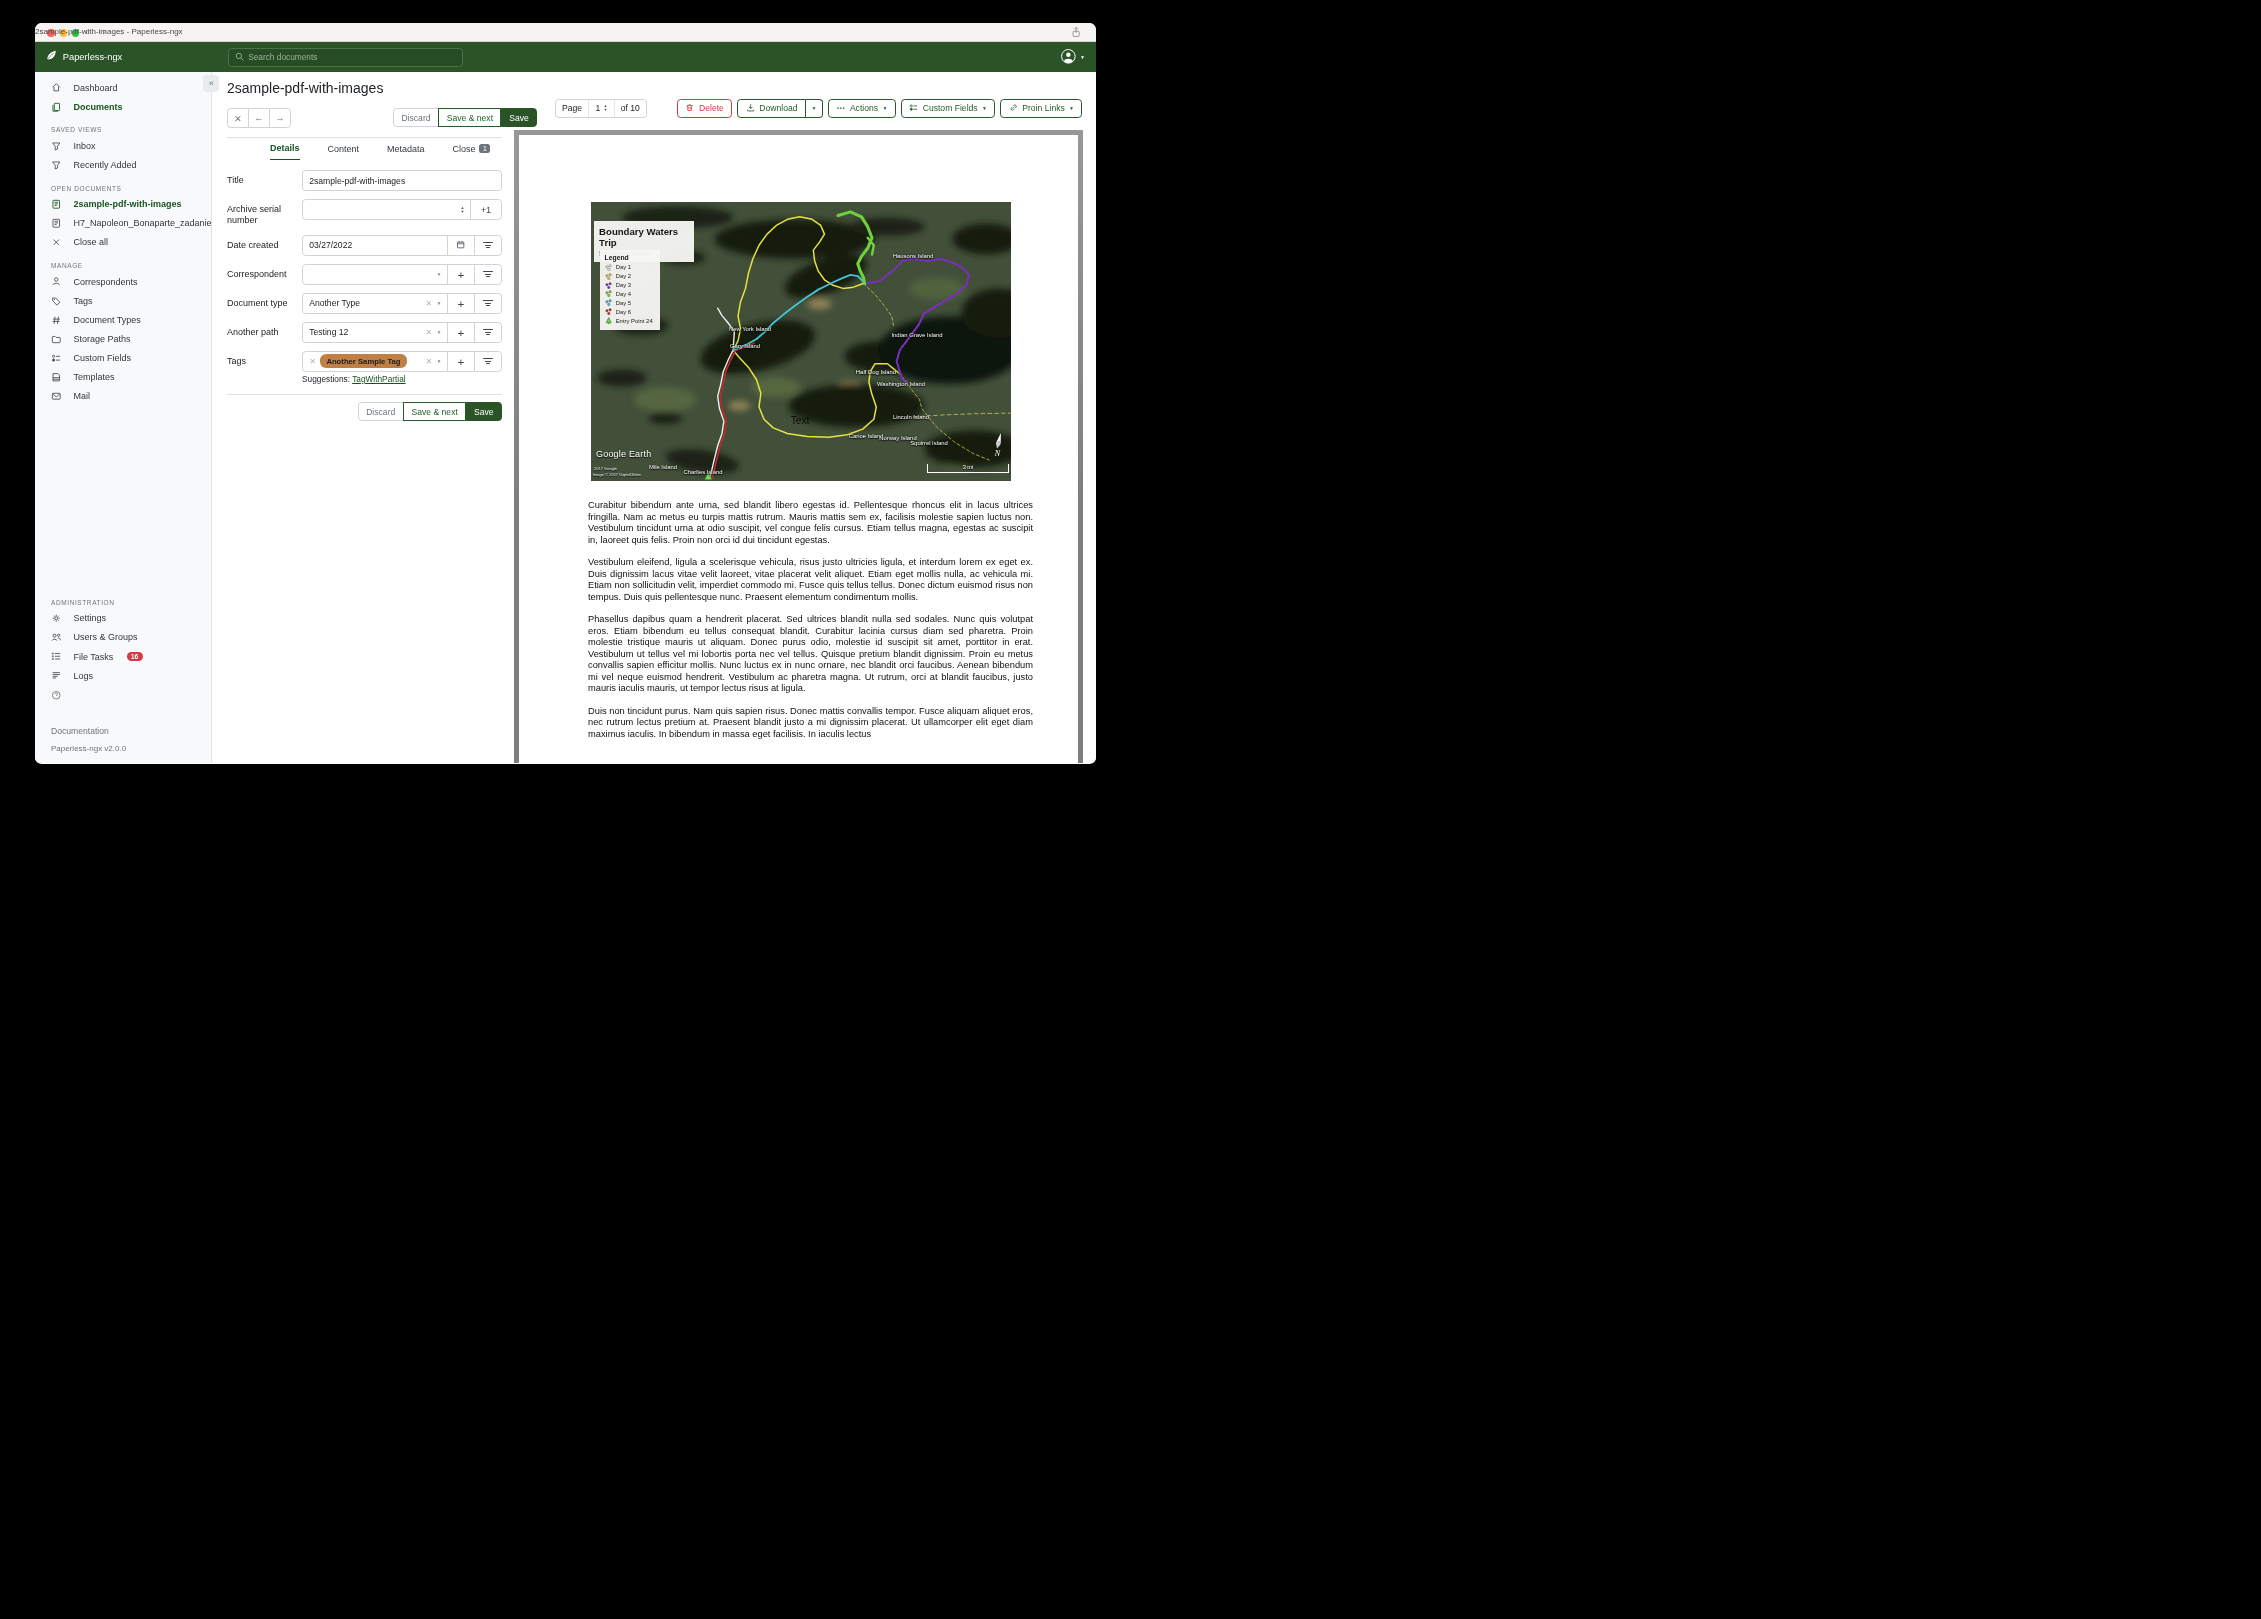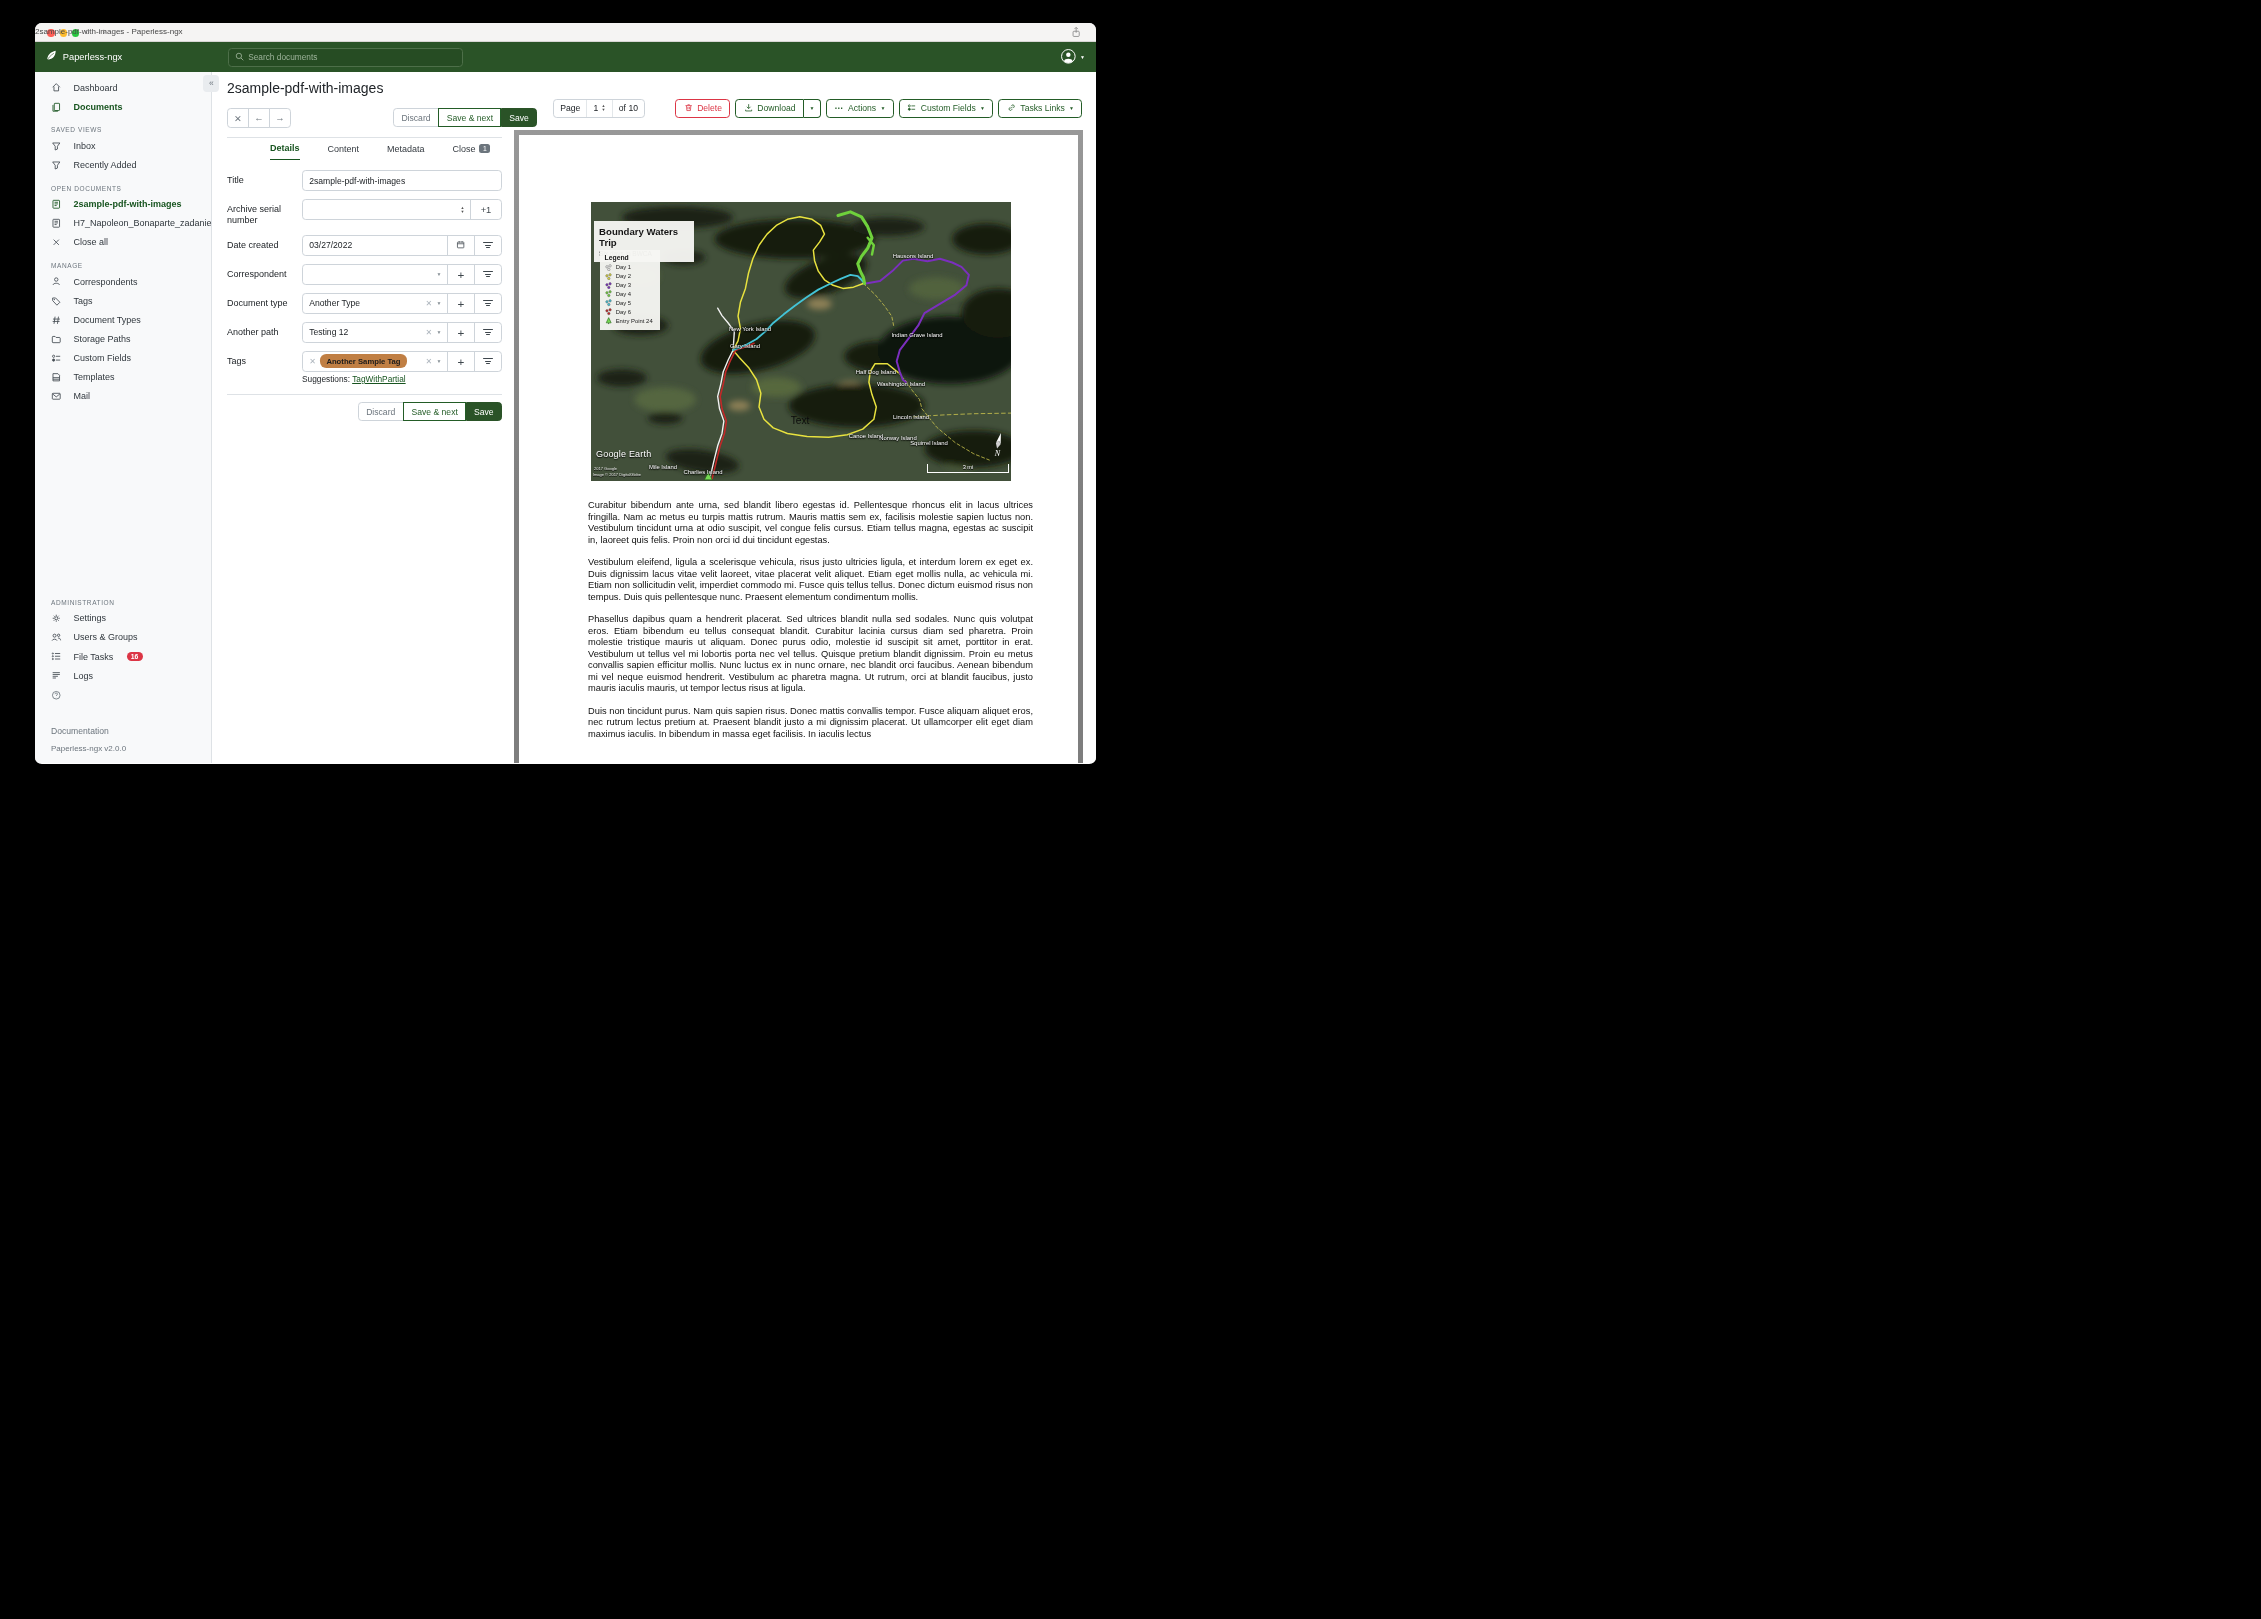--- a/index.html
+++ b/index.html
@@ -403,21 +403,21 @@
               <circle cx="4" cy="10.8" r="1.7" fill="currentColor"></circle>
               <path d="M7.6 10.8H14"></path>
             </svg>
           <span>Custom Fields</span>
             <span class="carat">▼</span>
         </button>
         <button class="btn">
           <svg width="9.3" height="9.3" viewBox="0 0 16 16" fill="none" stroke="currentColor" stroke-width="1.4">
               <path d="M6.4 9.6 9.6 6.4M7 5.4l1.4-1.4a2.4 2.4 0 1 1 3.4 3.4L10.4 8.8M9 10.6l-1.4 1.4a2.4 2.4 0 1 1-3.4-3.4L5.6 7.2"></path>
             </svg>
-          <span>Tasks Links</span>
+          <span>Proin Links</span>
             <span class="carat">▼</span>
         </button>
       </div>
 
       <div class="navgrp">
         <span class="nbtn">✕</span>
         <span class="nbtn">←</span>
         <span class="nbtn">→</span>
       </div>
       <div class="triogrp trio-top">

